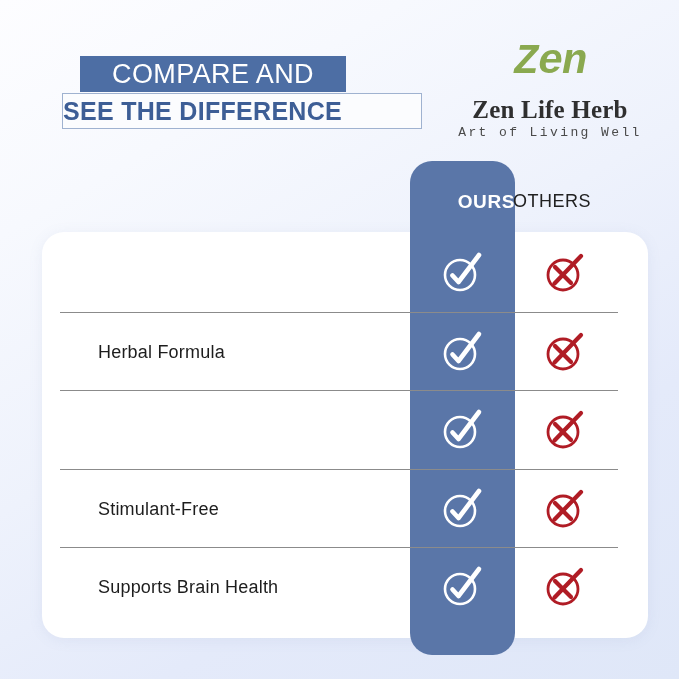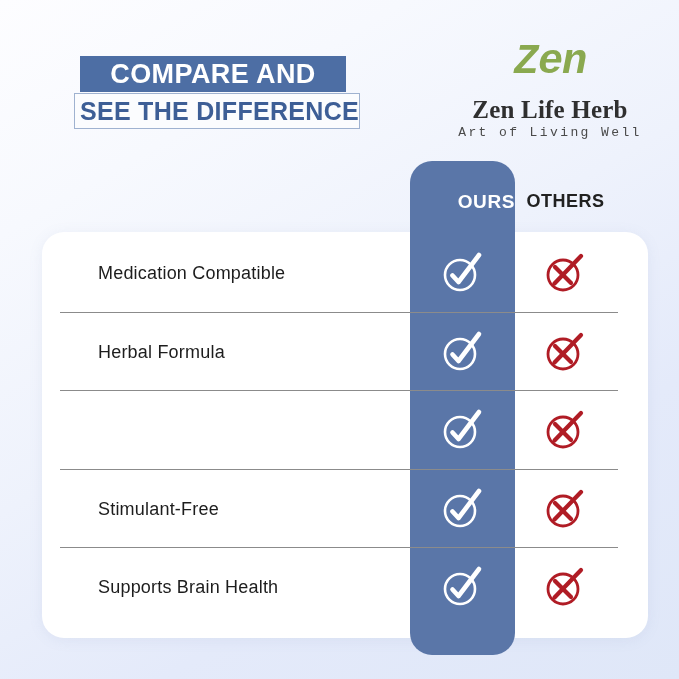--- a/index.html
+++ b/index.html
@@ -40,41 +40,41 @@
     top: 56px;
     width: 312px;
   }
   .title-line1 {
     box-sizing: border-box;
     width: 266px;
     margin-left: 22px;
     background: #4d6ea4;
     color: #ffffff;
     font-size: 27px;
-    font-weight: 700;
+    font-weight: 400;
     letter-spacing: 0.4px;
     text-align: center;
     line-height: 36px;
     height: 36px;
     font-family: "Liberation Sans", sans-serif;
     font-style: normal;
     white-space: nowrap;
   }
   .title-line2 {
     box-sizing: border-box;
-    width: 286px;
-    margin-left: 16px;
+    width: 360px;
+    margin-left: 4px;
     margin-top: 1px;
     background: #fbfcfe;
     border: 1px solid #9fb2d0;
     color: #3d5e96;
     font-size: 25px;
     font-weight: 700;
     letter-spacing: 0.3px;
-    text-align: right;
+    text-align: left;
     line-height: 34px;
     height: 36px;
     white-space: nowrap;
   }
 
   
   .logo {
     position: absolute;
     left: 455px;
     top: 40px;
@@ -140,24 +140,23 @@
     color: #ffffff;
     font-size: 19px;
     font-weight: 700;
     letter-spacing: 0.6px;
   }
   .others-label {
     position: absolute;
     left: 513px;
     top: 191px;
     width: 105px;
-    text-align: center;
     color: #212121;
     font-size: 18px;
-    font-weight: 700;
+    font-weight: 400;
     letter-spacing: 0.5px;
   }
 
   
   .rows {
     position: absolute;
     left: 0;
     top: 234px;
     width: 679px;
     height: 400px;
@@ -232,21 +231,20 @@
 
   <div class="ours-column">
     <div class="ours-label">OURS</div>
   </div>
 
   <div class="others-label">OTHERS</div>
 
   <div class="rows">
 
     <div class="row">
-      <div class="row-label">Medication Compatible</div>
       <div class="mark mark-ours">
         <svg viewBox="0 0 48 48" aria-hidden="true">
           <circle cx="22" cy="26" r="15" fill="none" stroke="#ffffff" stroke-width="2.6"></circle>
           <path d="M14.5 26.5 L20.5 33 L41 6" fill="none" stroke="#ffffff" stroke-width="4.6" stroke-linecap="round" stroke-linejoin="round"></path>
         </svg>
       </div>
       <div class="mark mark-others">
         <svg viewBox="0 0 48 48" aria-hidden="true">
           <circle cx="22" cy="26" r="15" fill="none" stroke="#b01c25" stroke-width="2.8"></circle>
           <path d="M14 18 L30 34" fill="none" stroke="#b01c25" stroke-width="4.2" stroke-linecap="round"></path>

